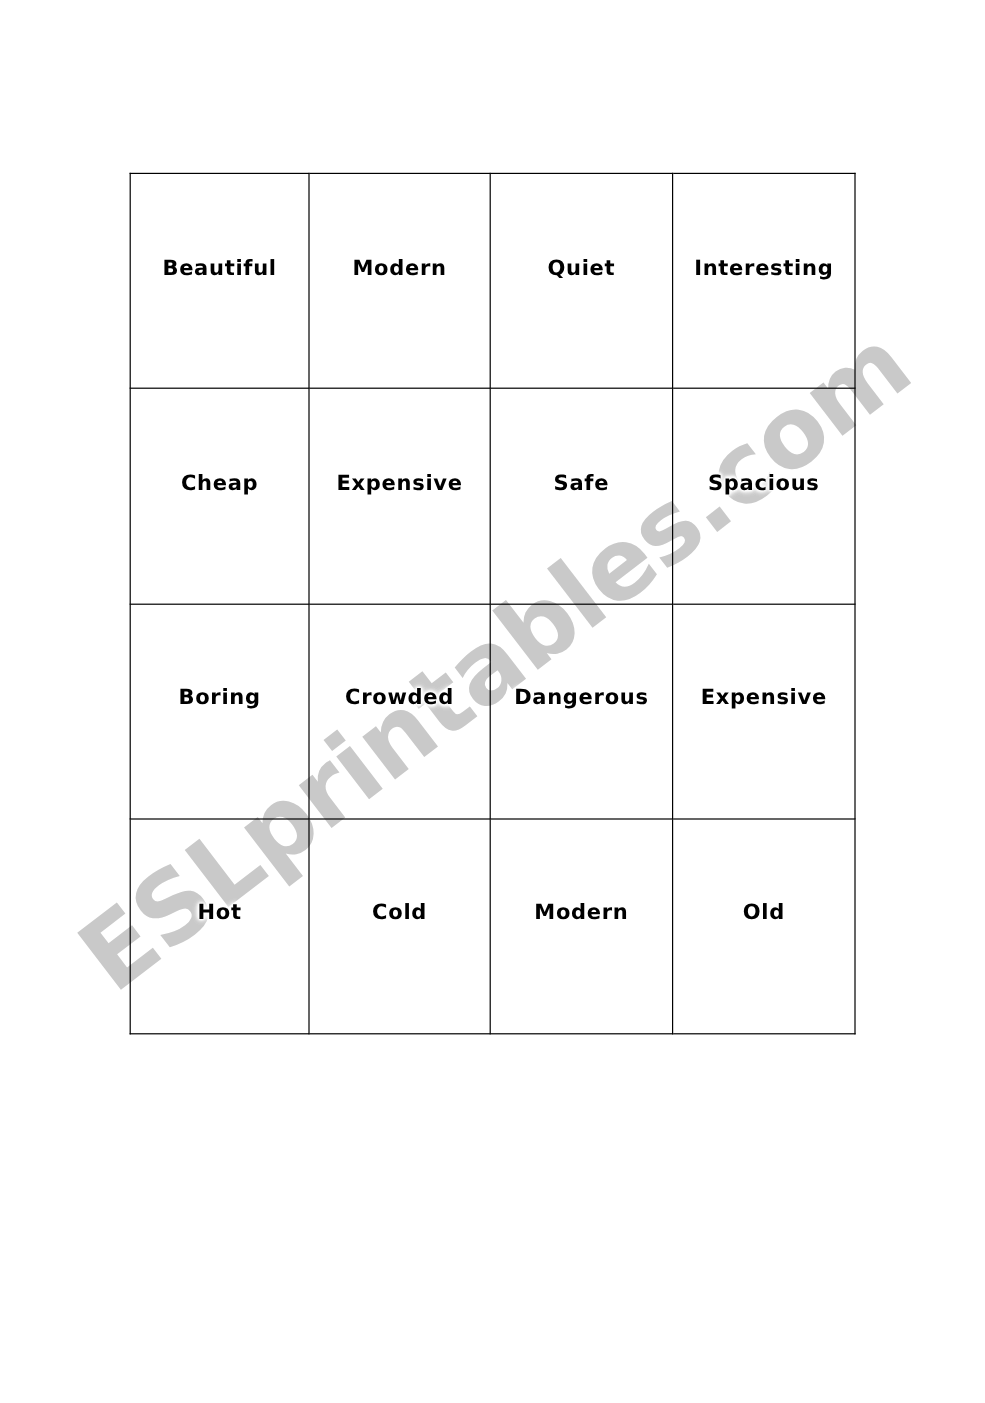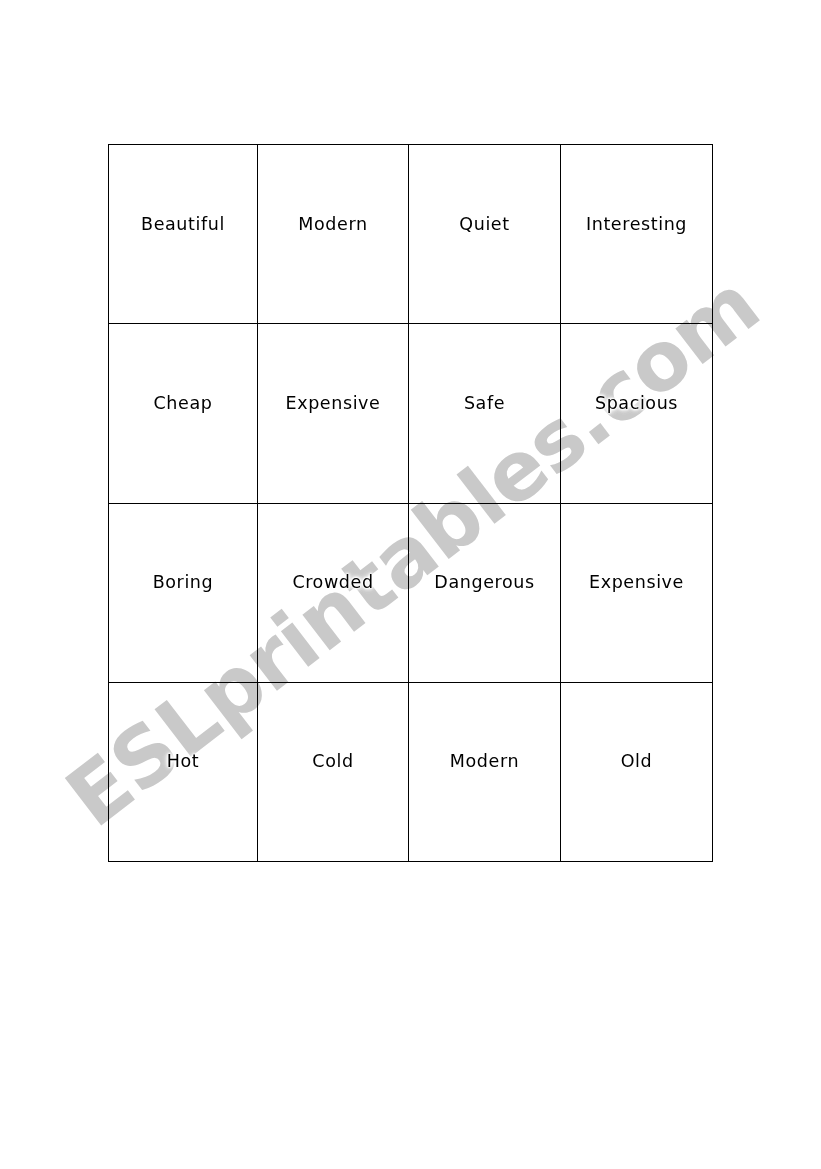--- a/index.html
+++ b/index.html
@@ -72,21 +72,21 @@
   #card-table col.c2 { width: 151px; }
   #card-table col.c3 { width: 152px; }
   #card-table col.c4 { width: 152px; }
 
   .card-word {
     display: block;
     position: relative;
     top: -10px;
     font-family: "DejaVu Sans", sans-serif;
     font-size: 17.5px;
-    font-weight: 400;
+    font-weight: 700;
     letter-spacing: 0.6px;
     color: #000000;
     line-height: 1.1;
     
     text-shadow:
        0 0 4px #ffffff,  0 0 4px #ffffff,
        0 0 6px #ffffff,  0 0 6px #ffffff,
        1px 0 2px #ffffff, -1px 0 2px #ffffff,
        0 1px 2px #ffffff, 0 -1px 2px #ffffff;
   }

